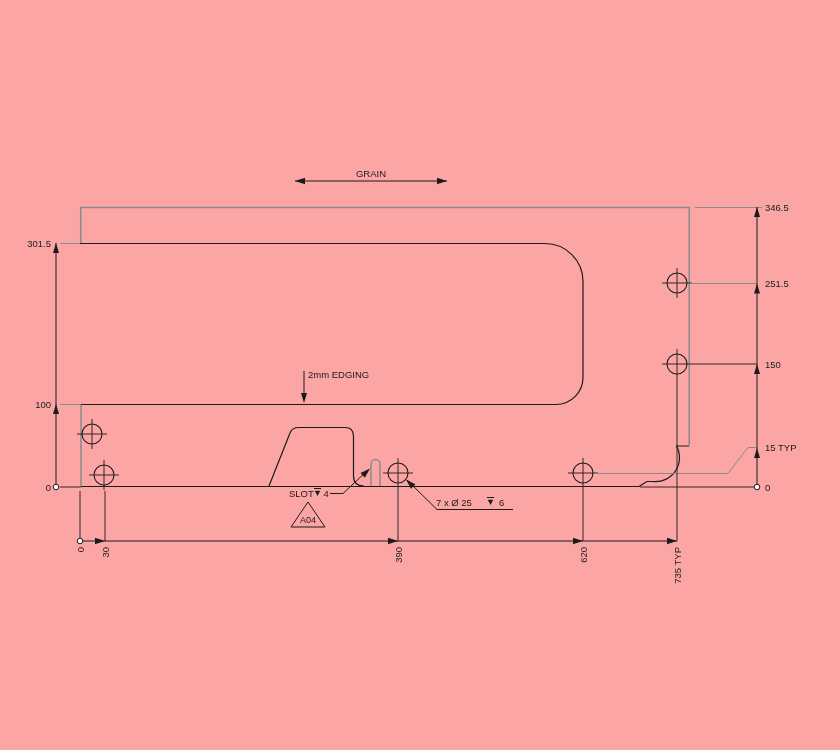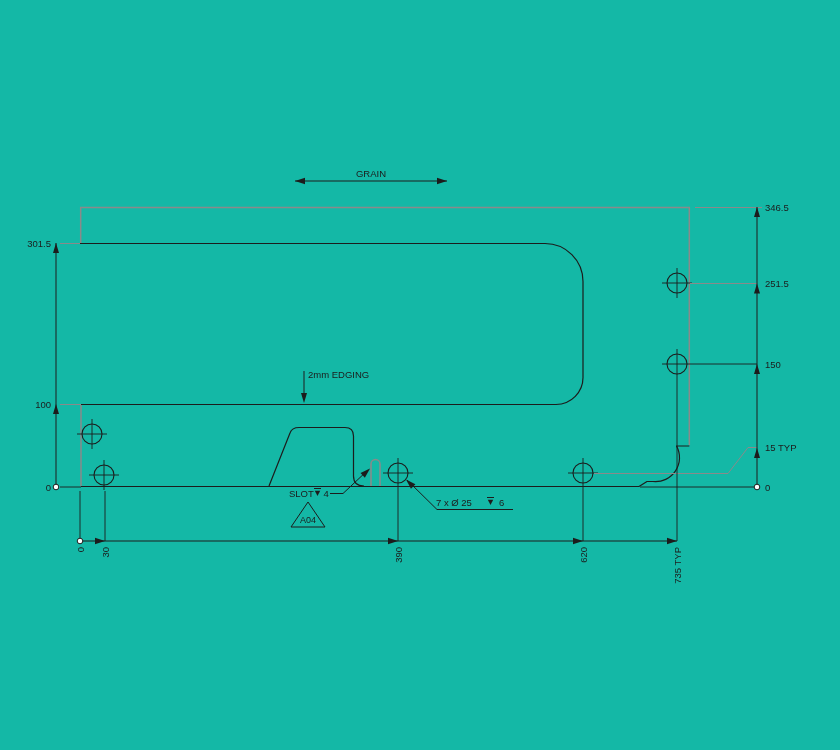--- a/index.html
+++ b/index.html
@@ -1,19 +1,19 @@
 <!DOCTYPE html>
 <html><head>
 <meta charset="utf-8">
 <style>
   html,body{margin:0;padding:0;background:#ffffff;}
   .canvas{
     position:relative;
     width:840px;height:750px;
-    background:#14b8a6;
+    background:#fca5a5;
     font-family:"Liberation Sans", sans-serif;
     overflow:hidden;
   }
   svg text{
     font-family:"Liberation Sans", sans-serif;
     font-size:9.5px;
     fill:#1c1c1c;
   }
   svg .small{font-size:9px;}
 </style>

